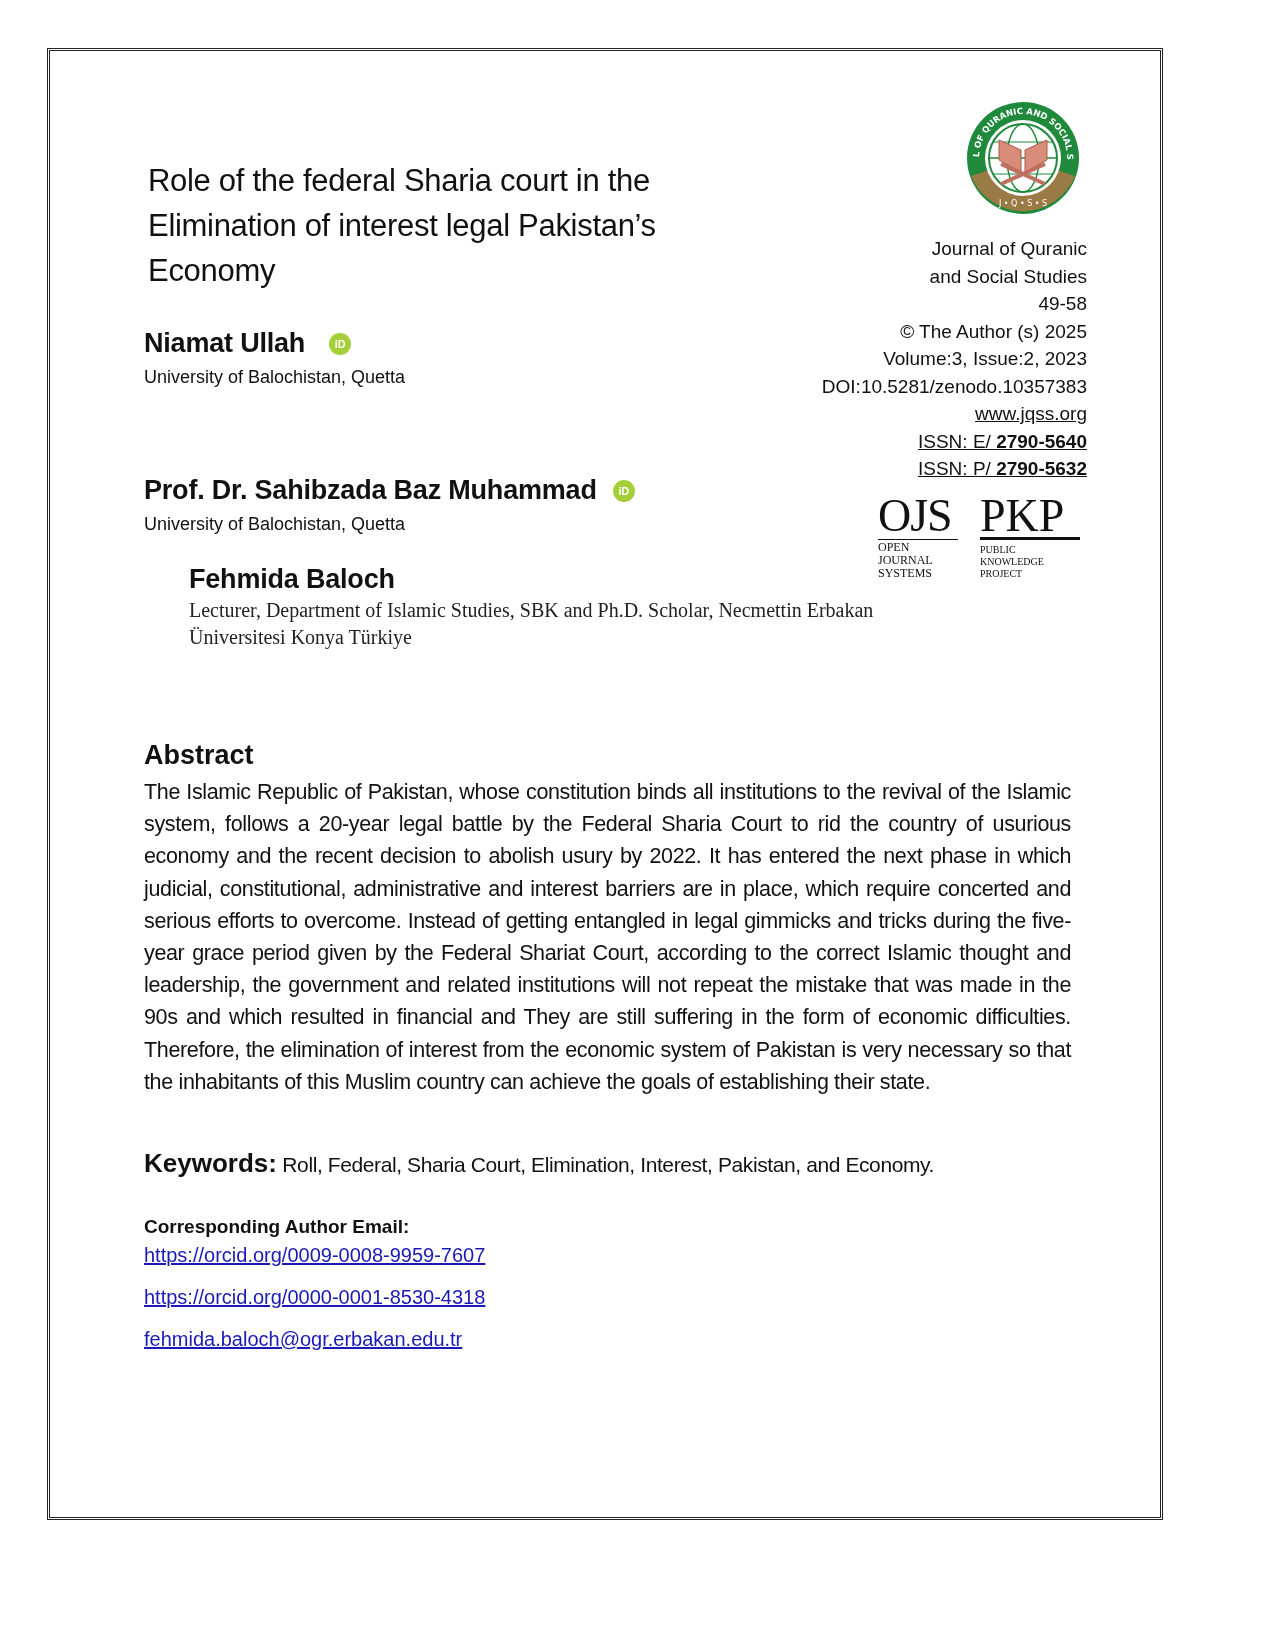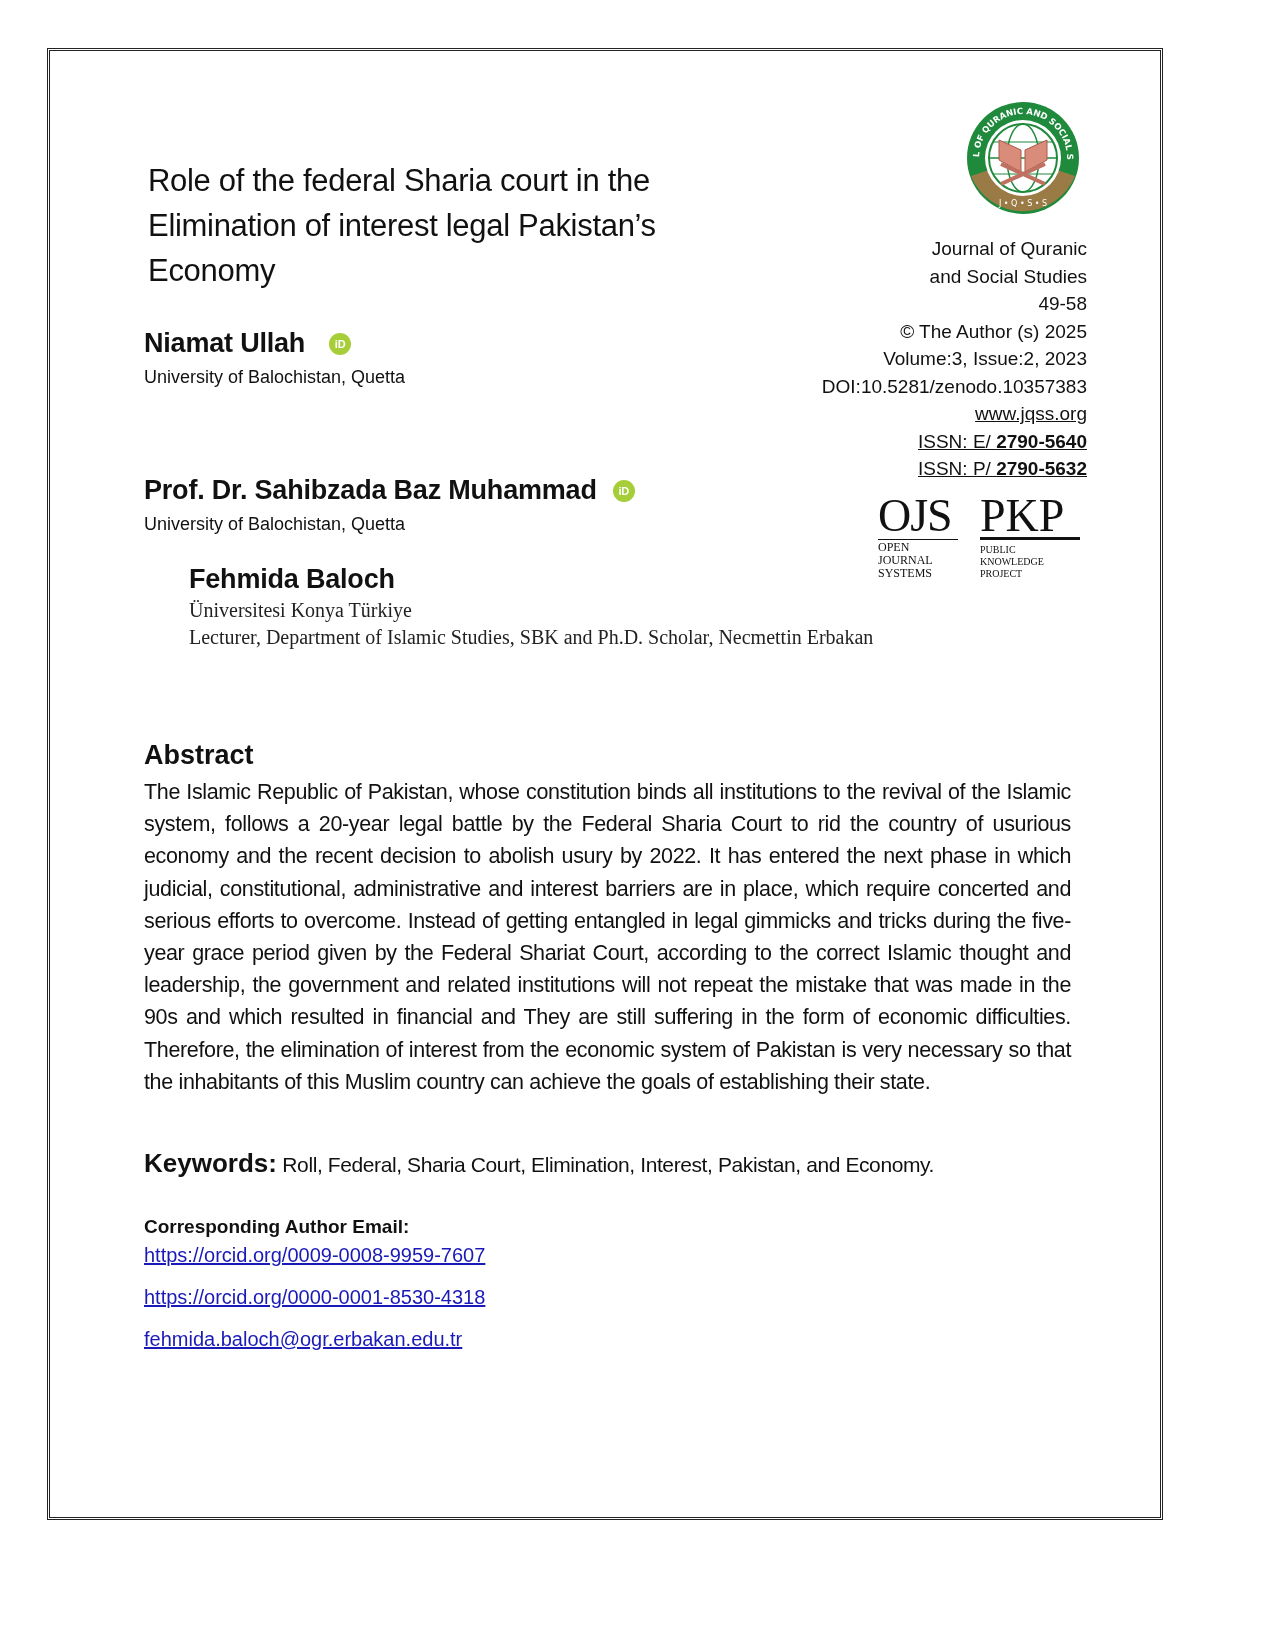--- a/index.html
+++ b/index.html
@@ -108,22 +108,22 @@
   <div class="aff" style="margin-top:4px;">
     <div>University of Balochistan, Quetta</div>
   </div>
 </div>
 
 <div class="abs" style="left:144px;top:564px;margin-left:45px;">
   <div class="author-name">
     <span>Fehmida Baloch</span>
   </div>
   <div class="aff-serif" style="margin-top:2px;">
+    <div>Lecturer, Department of Islamic Studies, SBK and Ph.D. Scholar, Necmettin Erbakan</div>
     <div>Üniversitesi Konya Türkiye</div>
-    <div>Lecturer, Department of Islamic Studies, SBK and Ph.D. Scholar, Necmettin Erbakan</div>
   </div>
 </div>
 
 <div class="abs section-h" style="left:144px;top:740px;">Abstract</div>
 <div class="abs abstract-text">The Islamic Republic of Pakistan, whose constitution binds all institutions to the revival of the Islamic system, follows a 20-year legal battle by the Federal Sharia Court to rid the country of usurious economy and the recent decision to abolish usury by 2022.  It has entered the next phase in which judicial, constitutional, administrative and interest barriers are in place, which require concerted and serious efforts to overcome.  Instead of getting entangled in legal gimmicks and tricks during the five-year grace period given by the Federal Shariat Court, according to the correct Islamic thought and leadership, the government and related institutions will not repeat the mistake that was made in the 90s and which resulted in financial and They are still suffering in the form of economic difficulties. Therefore, the elimination of interest from the economic system of Pakistan is very necessary so that the inhabitants of this Muslim country can achieve the goals of establishing their state.</div>
 
 <div class="abs keywords">
   <span class="k">Keywords:</span><span> Roll, Federal, Sharia Court, Elimination, Interest, Pakistan, and Economy.</span>
 </div>
 

